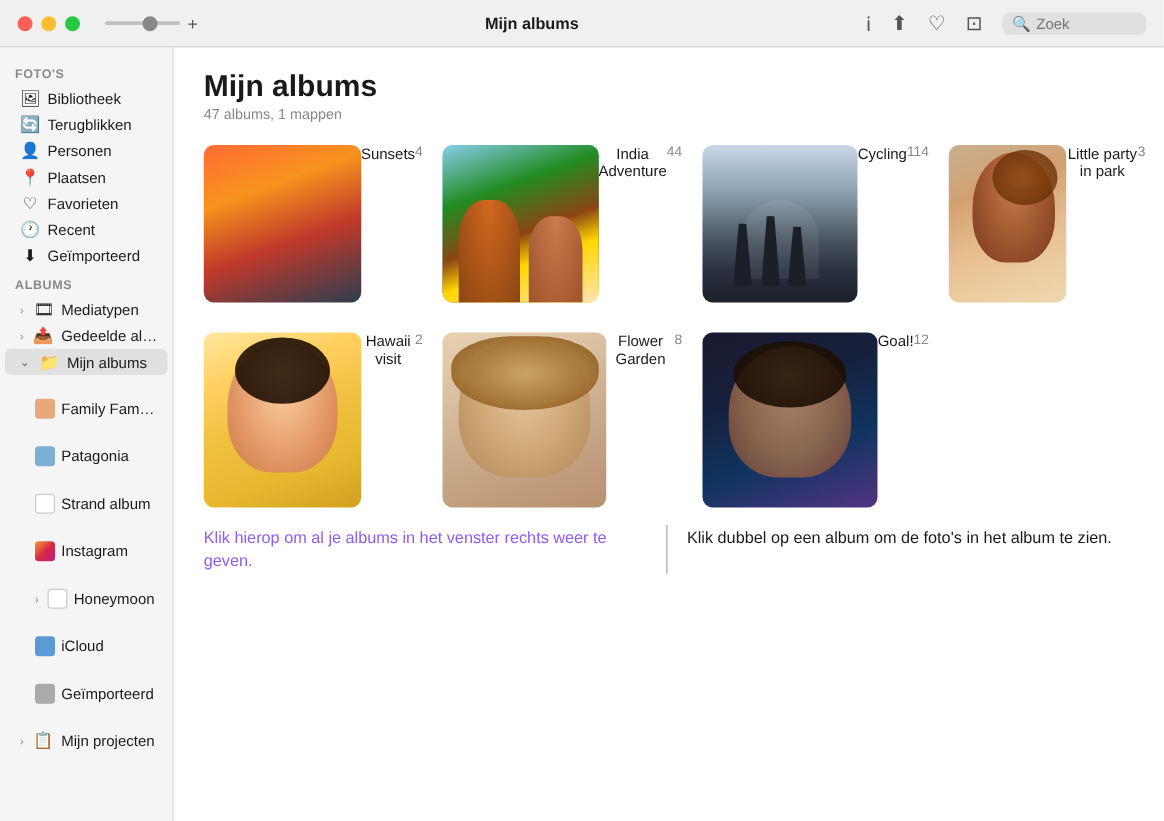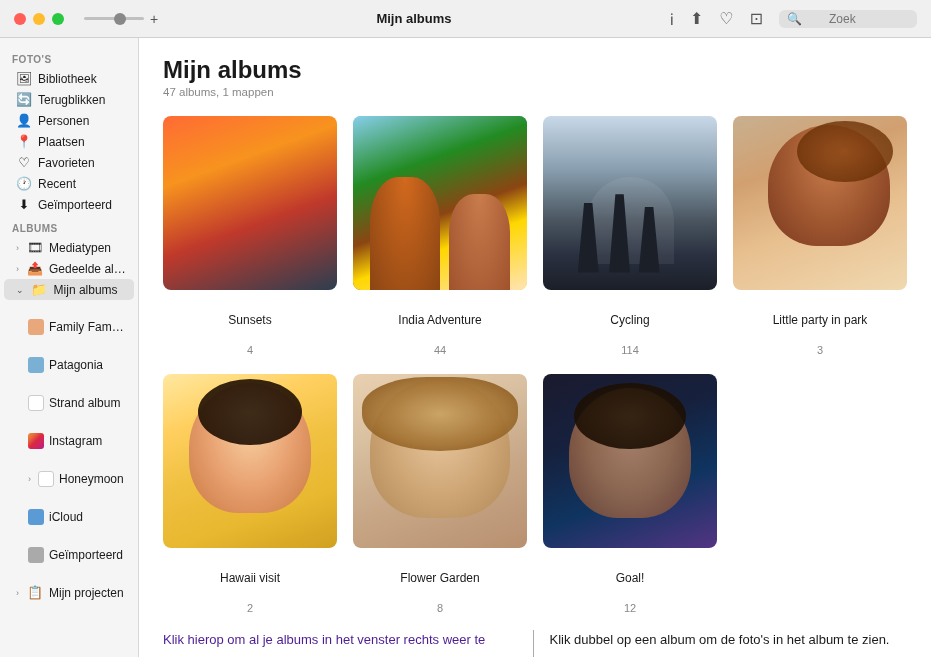--- a/index.html
+++ b/index.html
@@ -86,21 +86,20 @@
       padding: 2px 8px;
       gap: 4px;
     }
     .search-box input {
       border: none;
       background: transparent;
       font-size: 12px;
       outline: none;
       width: 80px;
       color: #555;
-      margin-left: 23px;
     }
 
     
     .app-body {
       display: flex;
       flex: 1;
       overflow: hidden;
     }
 
     
@@ -194,23 +193,22 @@
     }
 
     
     .album-grid {
       display: grid;
       grid-template-columns: repeat(4, 1fr);
       gap: 18px 16px;
     }
     .album-item {
       display: flex;
-      flex-direction: column;
+      flex-direction: row;
       cursor: pointer;
-      gap: 17px;
     }
     .album-thumb {
       width: 100%;
       aspect-ratio: 1 / 1;
       border-radius: 8px;
       overflow: hidden;
       margin-bottom: 6px;
       position: relative;
     }
     .album-name {
@@ -241,21 +239,21 @@
       display: flex;
       padding: 16px 0 0 0;
       gap: 0;
       position: relative;
     }
     .annotation-left {
       flex: 1;
       padding-right: 12px;
       font-size: 13px;
       line-height: 1.5;
-      color: #4c1d95;
+      color: #8b5cf6;
       border-right: 1px solid #aaa;
     }
     .annotation-right {
       flex: 1;
       padding-left: 16px;
       font-size: 13px;
       line-height: 1.5;
       color: #1a1a1a;
     }
   </style>

